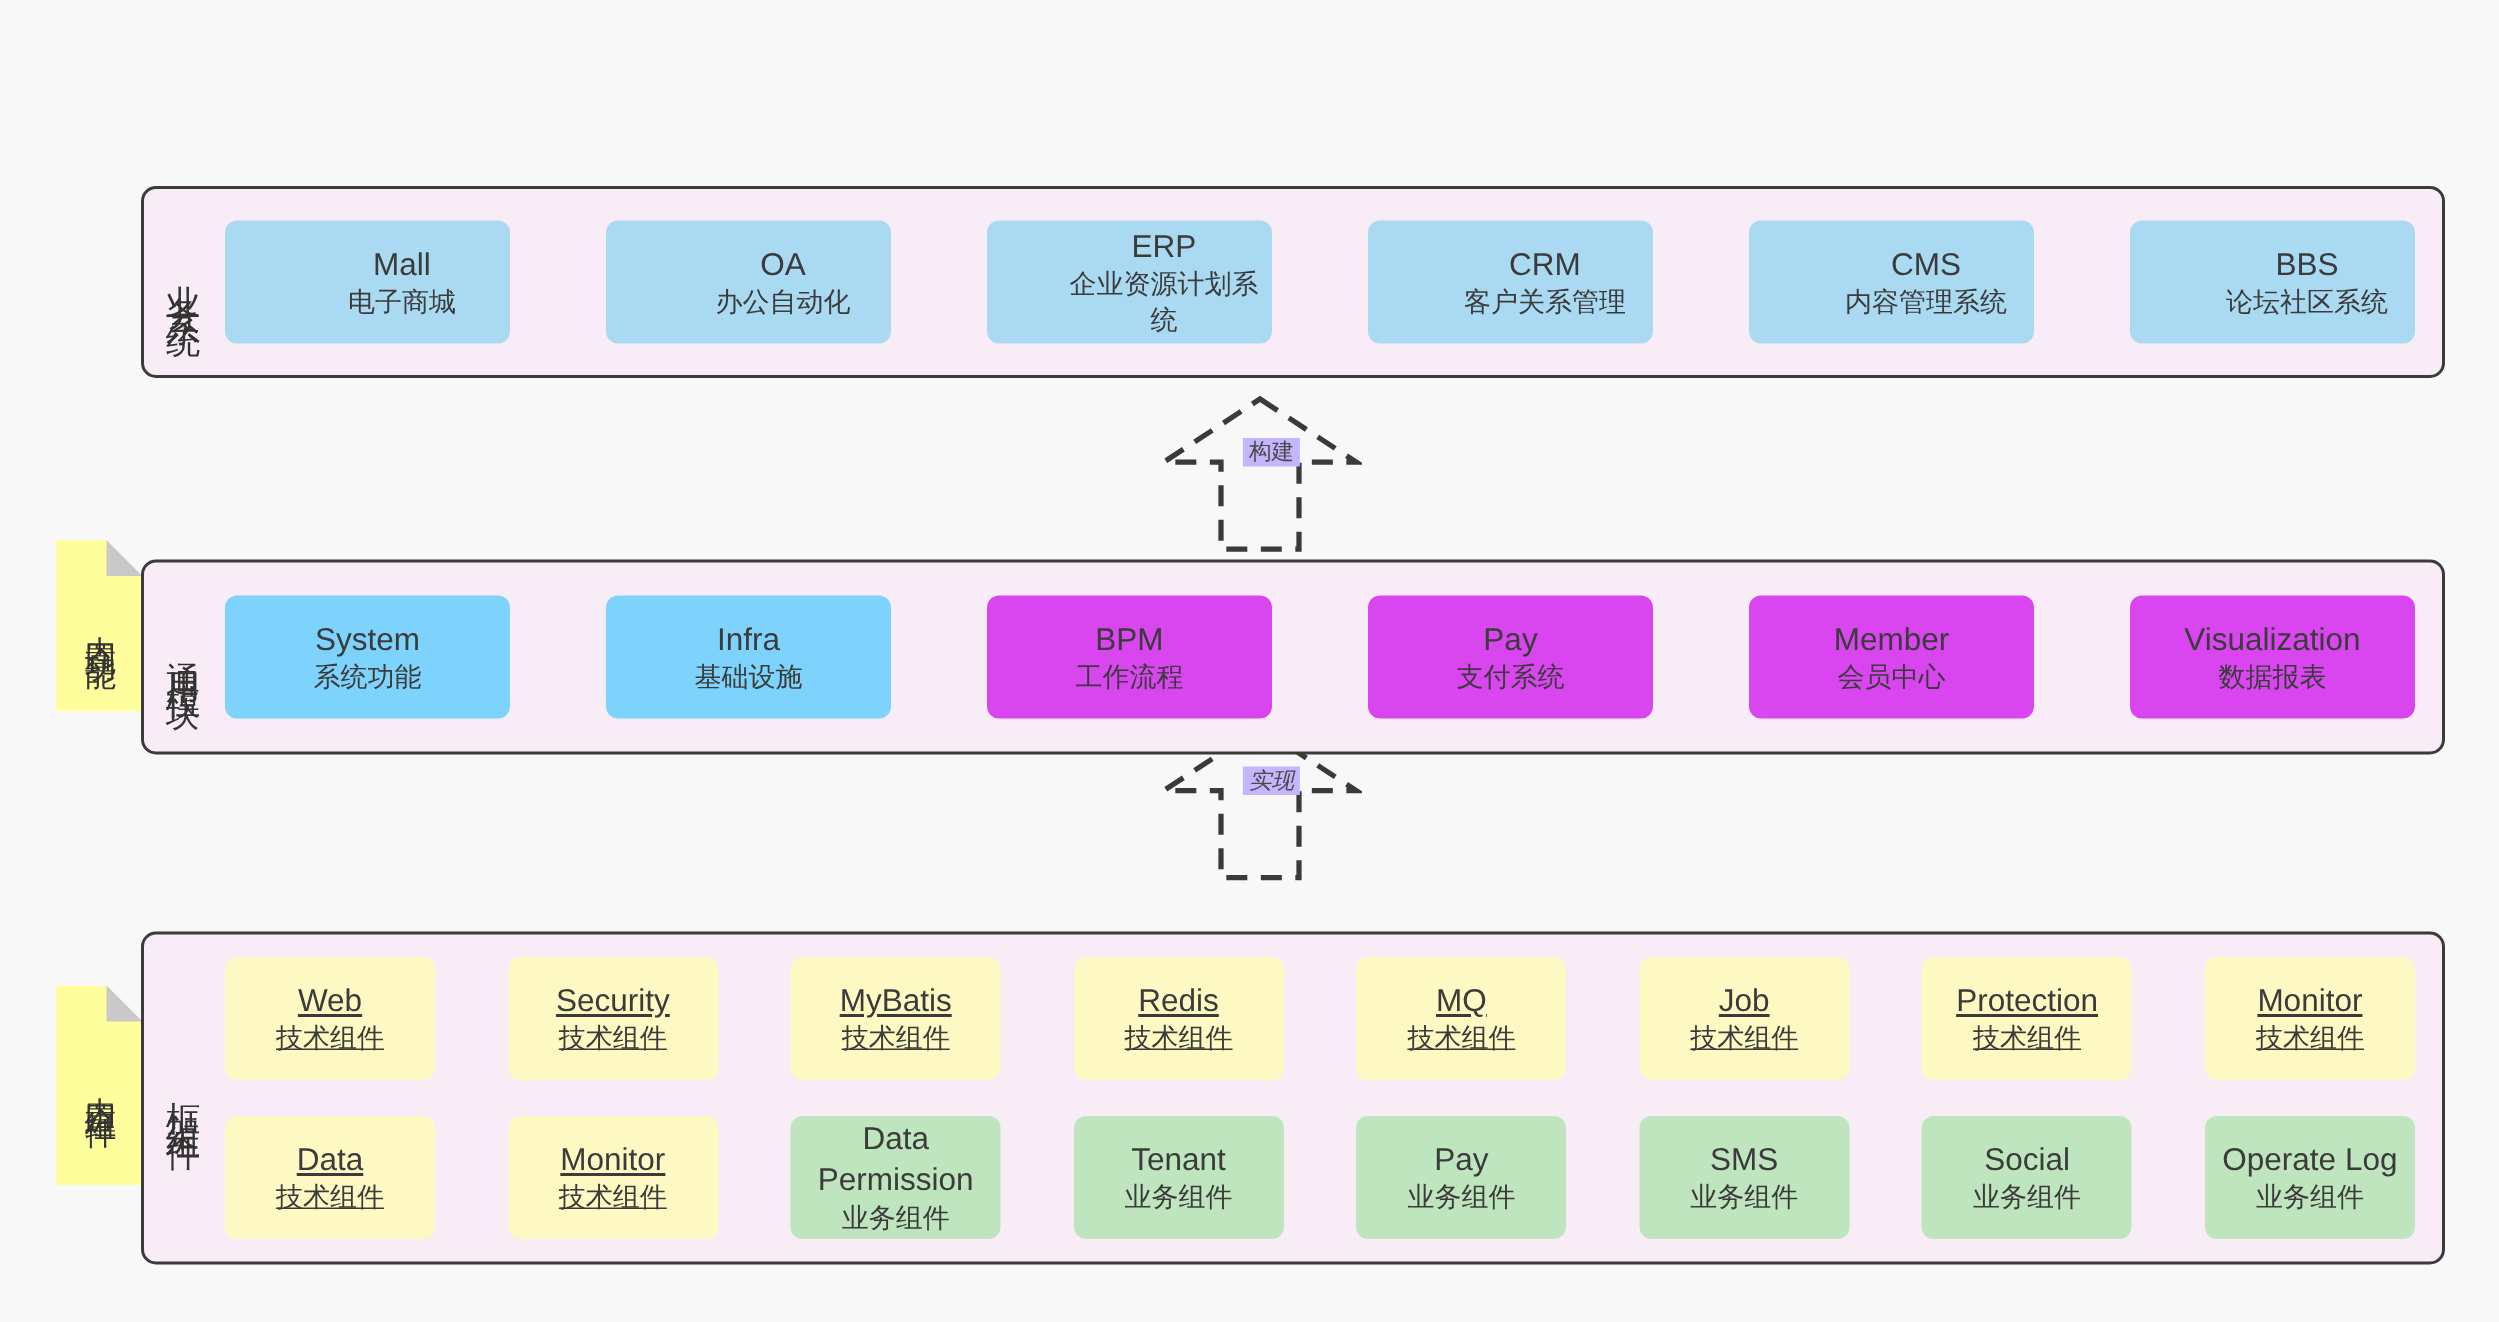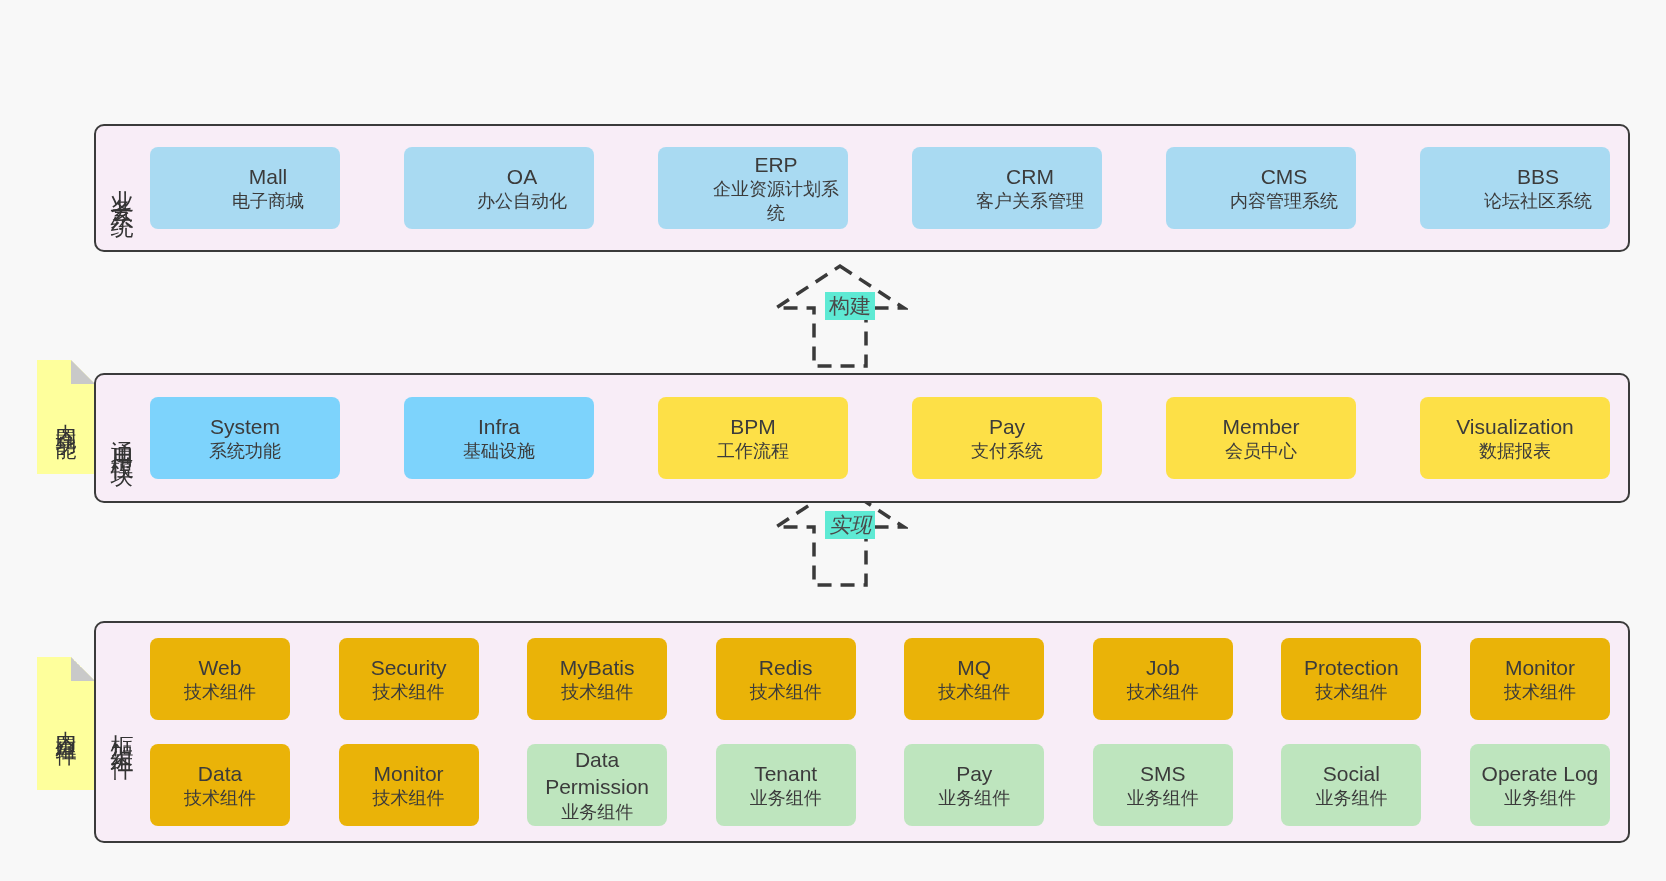--- a/index.html
+++ b/index.html
@@ -19,37 +19,37 @@
 
   
   .box { border-radius:8px; display:flex; flex-direction:column; justify-content:center;
          align-items:center; text-align:center; line-height:1.3; padding:2px; }
   .w190 { width:190px; height:82px; }
   .w140 { width:140px; height:82px; }
   .box .en { font-size:21px; }
   .box .cn { font-size:18px; }
   .blue { background:#a9daf2;padding-left:48px; }
   .red  { background:#7dd3fc; }
-  .pink { background:#fde047; }
-  .gd   { background:#eab308; }
+  .pink { background:#d946ef; }
+  .gd   { background:#fef9c3;text-decoration:underline; }
   .gl   { background:#bee5be; }
 
   
   .sticky { position:absolute; left:37px; width:58px; background:#feff9c; z-index:1;
             clip-path:polygon(0 0, calc(100% - 24px) 0, 100% 24px, 100% 100%, 0 100%);
             display:flex; align-items:center; justify-content:center; }
   .sticky span { writing-mode:vertical-rl; text-orientation:upright;
                  font-size:21px; letter-spacing:5px; color:#333; }
   .fold { position:absolute; top:0; right:0; width:24px; height:24px;
           background:linear-gradient(to bottom left, rgba(0,0,0,0) 50%, #c9c9c9 50%); }
 
   
   .arrow-wrap { position:absolute; width:136px; height:108px; z-index:0; }
   .arrow-label { position:absolute; left:50%; top:30px; transform:translateX(-30%);
-                 background:#5eead4; font-size:21px; color:#4a4a4a; padding:0 4px; white-space:nowrap; }
+                 background:#c4b5fd; font-size:15px; color:#4a4a4a; padding:0 4px; white-space:nowrap; }
 </style>
 </head>
 <body>
 
 <div class="canvas">
 
   <section class="layer" style="top:124px;height:128px;">
     <div class="layer-label">
       <span>业务系统</span>
     </div>

